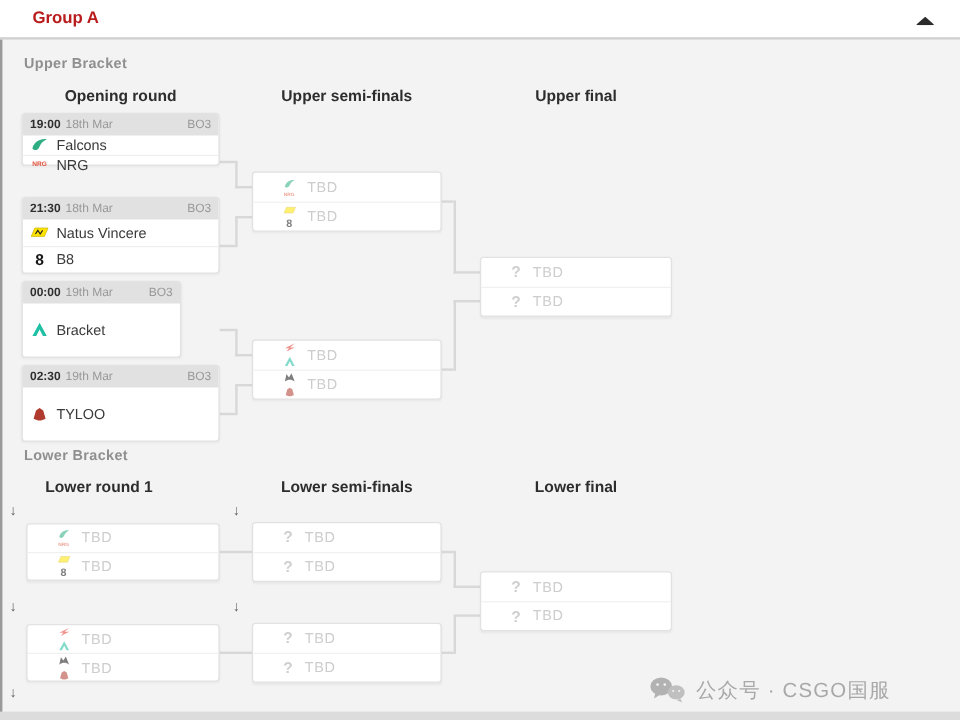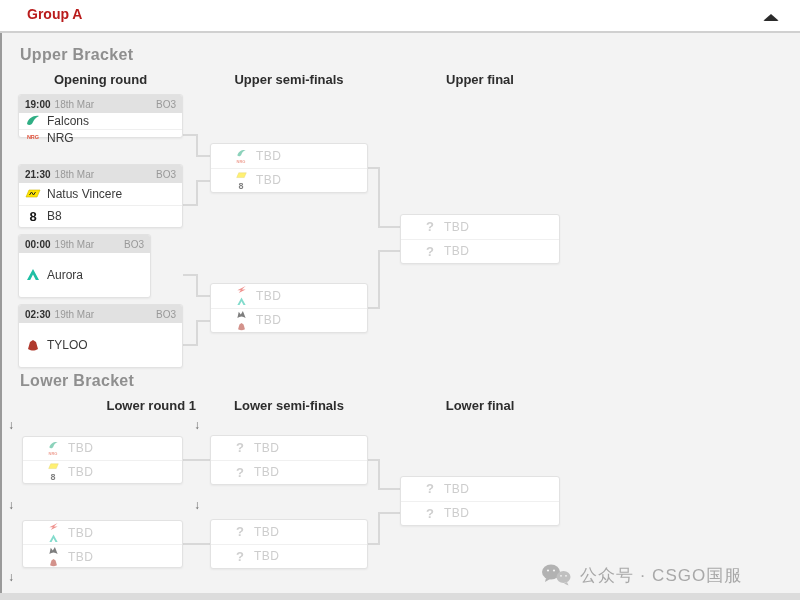--- a/index.html
+++ b/index.html
@@ -7,21 +7,21 @@
        font-family:"Liberation Sans","DejaVu Sans",sans-serif;
        background:#f3f3f3;}
   .titlebar{position:absolute;left:0;top:0;width:800px;height:33px;background:#ffffff;
             border-bottom:2px solid #d0d0d0;box-sizing:border-box;}
   .group-title{position:absolute;left:27px;top:6px;font-size:14px;font-weight:bold;color:#b91c1c;}
   .caret-up{position:absolute;left:763px;top:14px;width:0;height:0;
             border-left:8px solid transparent;border-right:8px solid transparent;
             border-bottom:7px solid #2b2b2b;border-radius:2px;cursor:pointer;}
   .left-edge{position:absolute;left:0;top:33px;width:2px;height:567px;background:#9a9a9a;}
   .bottom-strip{position:absolute;left:0;top:593px;width:800px;height:7px;background:#dcdcdc;}
-  .seclabel{position:absolute;font-size:16px;font-weight:bold;color:#8f8f8f;letter-spacing:.3px;}
+  .seclabel{position:absolute;font-size:12px;font-weight:bold;color:#8f8f8f;letter-spacing:.3px;}
   .colhead{position:absolute;text-align:center;font-size:13px;font-weight:bold;color:#2d2d2d;}
   .box{position:absolute;background:#fff;border:1px solid #e2e2e2;border-radius:3px;
        box-sizing:border-box;box-shadow:0 1px 2px rgba(0,0,0,.05);display:flex;flex-direction:column;}
   .mheader{height:18px;flex:none;background:#e1e1e1;display:flex;align-items:center;gap:4px;
            padding:0 6px;font-size:10px;border-radius:2px 2px 0 0;}
   .mtime{font-weight:bold;color:#2f2f2f;}
   .mdate{color:#999;}
   .mfmt{margin-left:auto;color:#999;}
   .trow{flex:1;display:flex;align-items:center;gap:6px;padding:0 6px;font-size:12px;color:#3a3a3a;}
   .trow + .trow, .mheader + .trow + .trow{border-top:1px solid #efefef;}
@@ -125,21 +125,21 @@
     <span class="mtime">00:00</span>
     <span class="mdate">19th Mar</span>
     <span class="mfmt">BO3</span>
   </div>
   <div class="trow">
     <span class="logo">
         <svg width="16" height="16" viewBox="0 0 16 16">
           <path d="M8 2 L14 13 L10.8 13 L8 7.5 L5.2 13 L2 13 Z" fill="#1fbfa4"></path>
         </svg>
       </span>
-    <span>Aurora</span>
+    <span>Bracket</span>
   </div>
 </div>
 
 <div class="box" style="left:18px;top:304px;width:165px;height:64px;">
   <div class="mheader">
     <span class="mtime">02:30</span>
     <span class="mdate">19th Mar</span>
     <span class="mfmt">BO3</span>
   </div>
   <div class="trow">
@@ -203,21 +203,21 @@
     <span class="qmark">?</span>
     <span class="tbd">TBD</span>
   </div>
   <div class="slot">
     <span class="qmark">?</span>
     <span class="tbd">TBD</span>
   </div>
 </div>
 
 <div class="seclabel" style="left:20px;top:372px;">Lower Bracket</div>
-<div class="colhead" style="left:31px;top:398px;width:165px;text-align:right;">Lower round 1</div>
+<div class="colhead" style="left:0;top:398px;width:165px;">Lower round 1</div>
 <div class="colhead" style="left:210px;top:398px;width:158px;">Lower semi-finals</div>
 <div class="colhead" style="left:400px;top:398px;width:160px;">Lower final</div>
 
 <div class="drop-arrow" style="left:8px;top:418px;">↓</div>
 <div class="drop-arrow" style="left:194px;top:418px;">↓</div>
 <div class="drop-arrow" style="left:8px;top:498px;">↓</div>
 <div class="drop-arrow" style="left:194px;top:498px;">↓</div>
 <div class="drop-arrow" style="left:8px;top:570px;">↓</div>
 
 <div class="hline" style="left:183px;top:459px;width:27px;height:2px;"></div>

